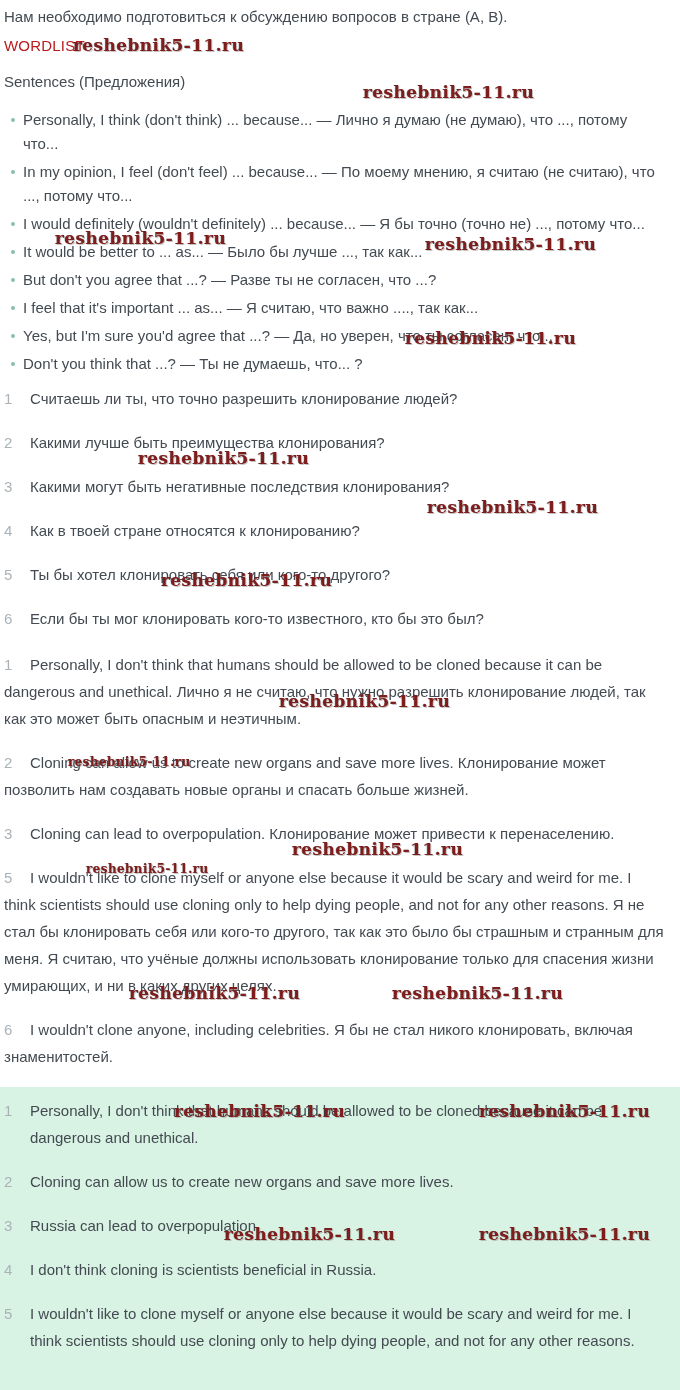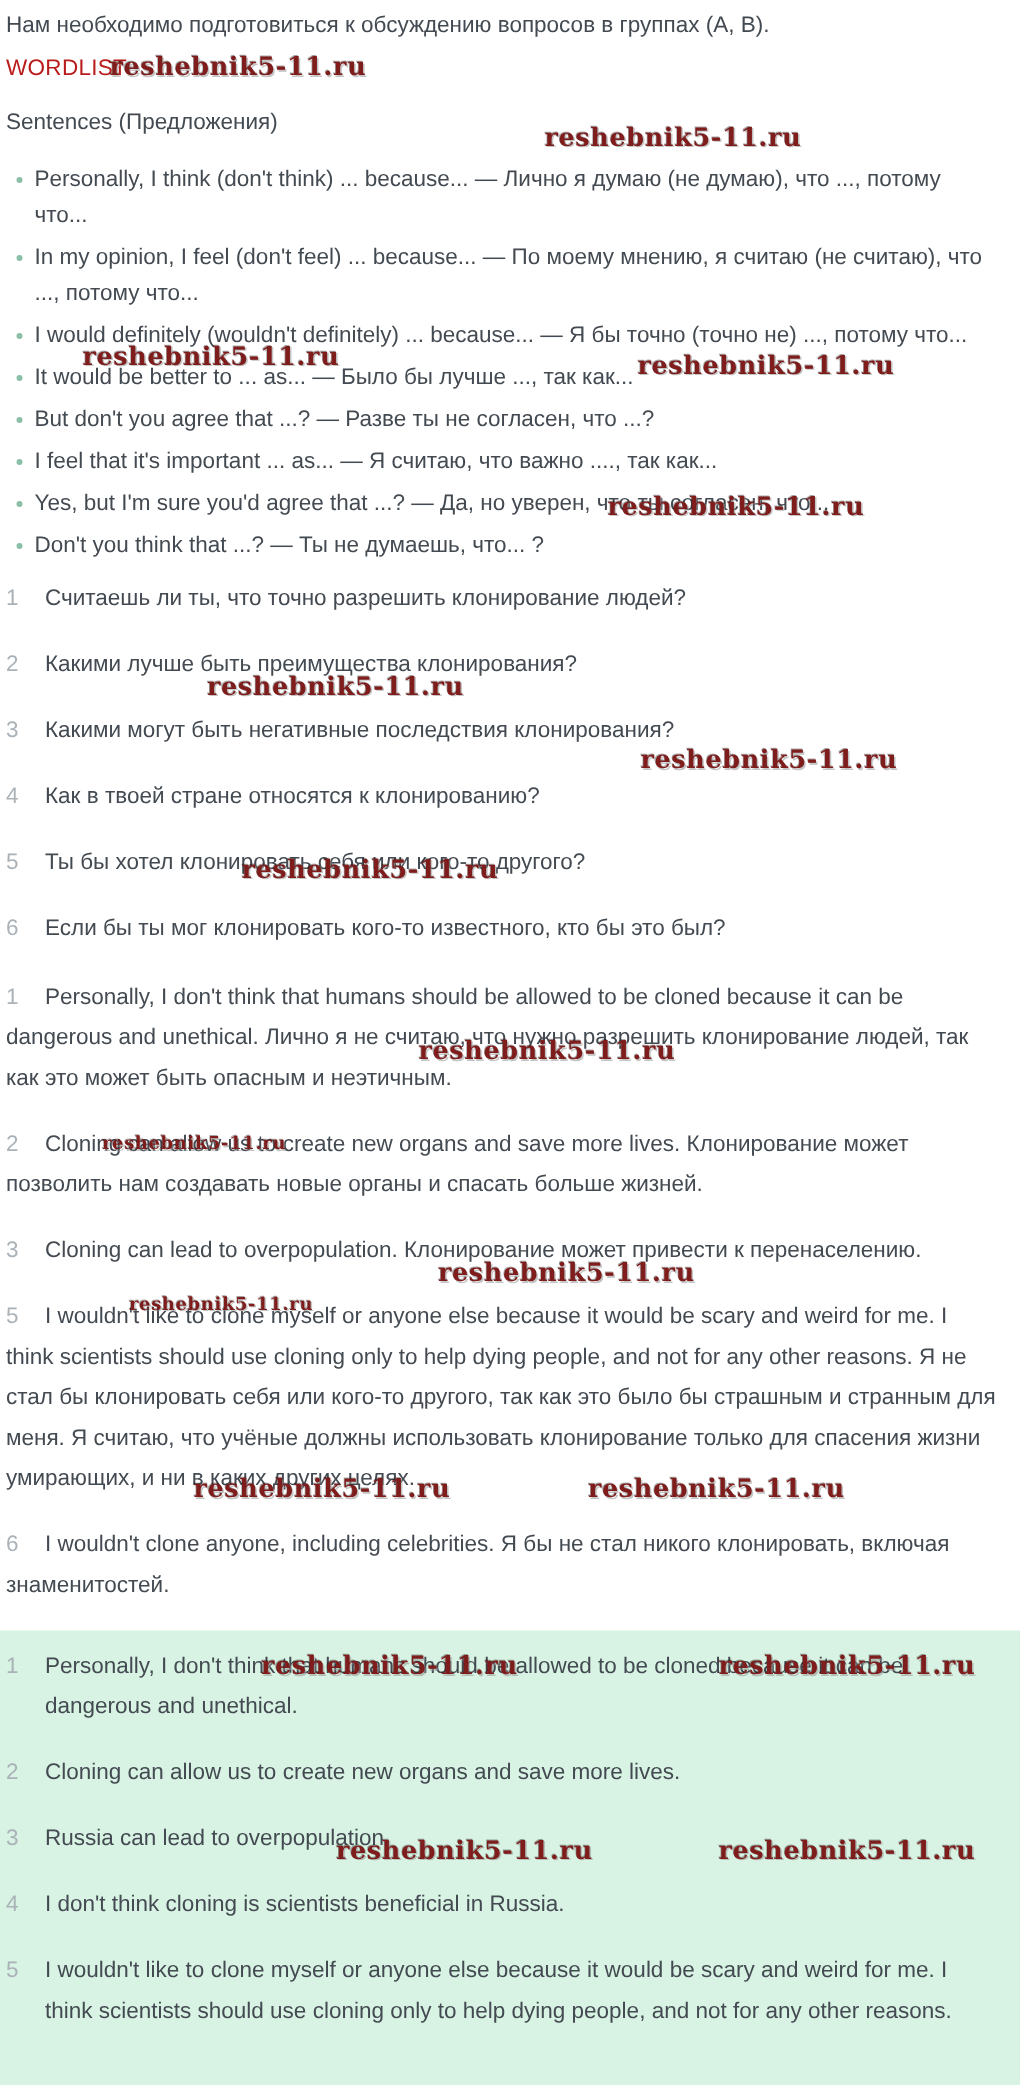--- a/index.html
+++ b/index.html
@@ -98,21 +98,21 @@
   <div class="wm" style="left:292px; top:839px">reshebnik5-11.ru</div>
   <div class="wm small" style="left:86px; top:862px">reshebnik5-11.ru</div>
   <div class="wm" style="left:129px; top:983px">reshebnik5-11.ru</div>
   <div class="wm" style="left:392px; top:983px">reshebnik5-11.ru</div>
   <div class="wm" style="left:174px; top:1101px">reshebnik5-11.ru</div>
   <div class="wm" style="left:479px; top:1101px">reshebnik5-11.ru</div>
   <div class="wm" style="left:224px; top:1224px">reshebnik5-11.ru</div>
   <div class="wm" style="left:479px; top:1224px">reshebnik5-11.ru</div>
 
   <div class="content">
-    <p class="intro">Нам необходимо подготовиться к обсуждению вопросов в группах (А, В).</p>
+    <p class="intro">Нам необходимо подготовиться к обсуждению вопросов в стране (А, В).</p>
     <p class="wordlist">WORDLIST</p>
     <p class="sub">Sentences (Предложения)</p>
 
     <ul class="phrases">
 
         <li>
           <span class="bullet"></span>
           <span>Personally, I think (don't think) ... because... — Лично я думаю (не думаю), что ..., потому что...</span>
         </li>
 

